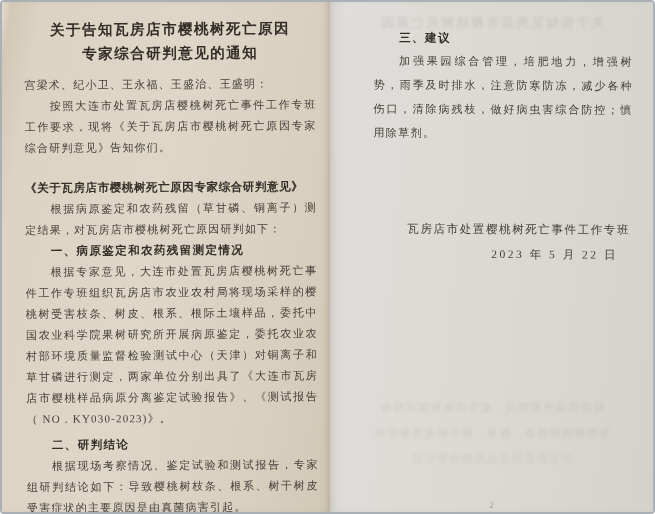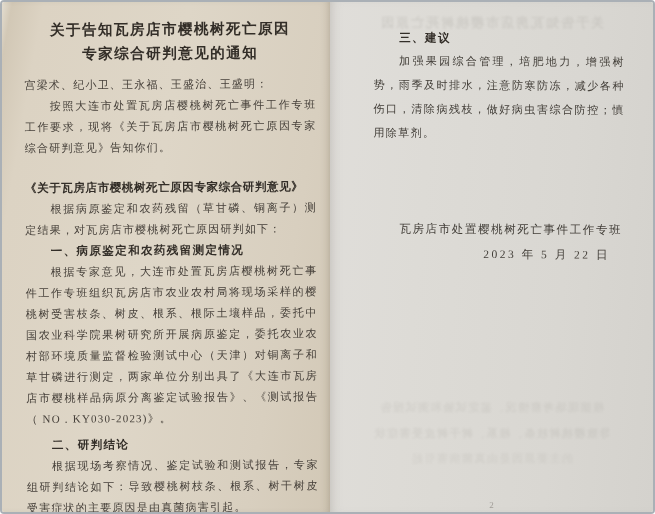--- a/index.html
+++ b/index.html
@@ -27,21 +27,21 @@
     color: #46403a;
   }
   .page-left .tilt { transform: rotate(-0.35deg); transform-origin: 50% 0; }
   
   .page-right {
     position: relative;
     width: 325px; height: 100%;
     background:
       linear-gradient(95deg, #e0dedA 0%, #dddbd6 30%, #d9d7d2 70%, #d4d2cd 100%);
     box-shadow: inset 8px 0 12px -8px rgba(120,115,105,0.35);
-    padding: 16px 28px 0 44px;
+    padding: 16px 20px 0 44px;
     color: #413d37;
   }
   .page-right .tilt { transform: rotate(0.3deg); transform-origin: 50% 0; }
 
   
   .doc-title {
     text-align: center;
     font-weight: bold;
     font-size: 14.5px;
     line-height: 22px;

